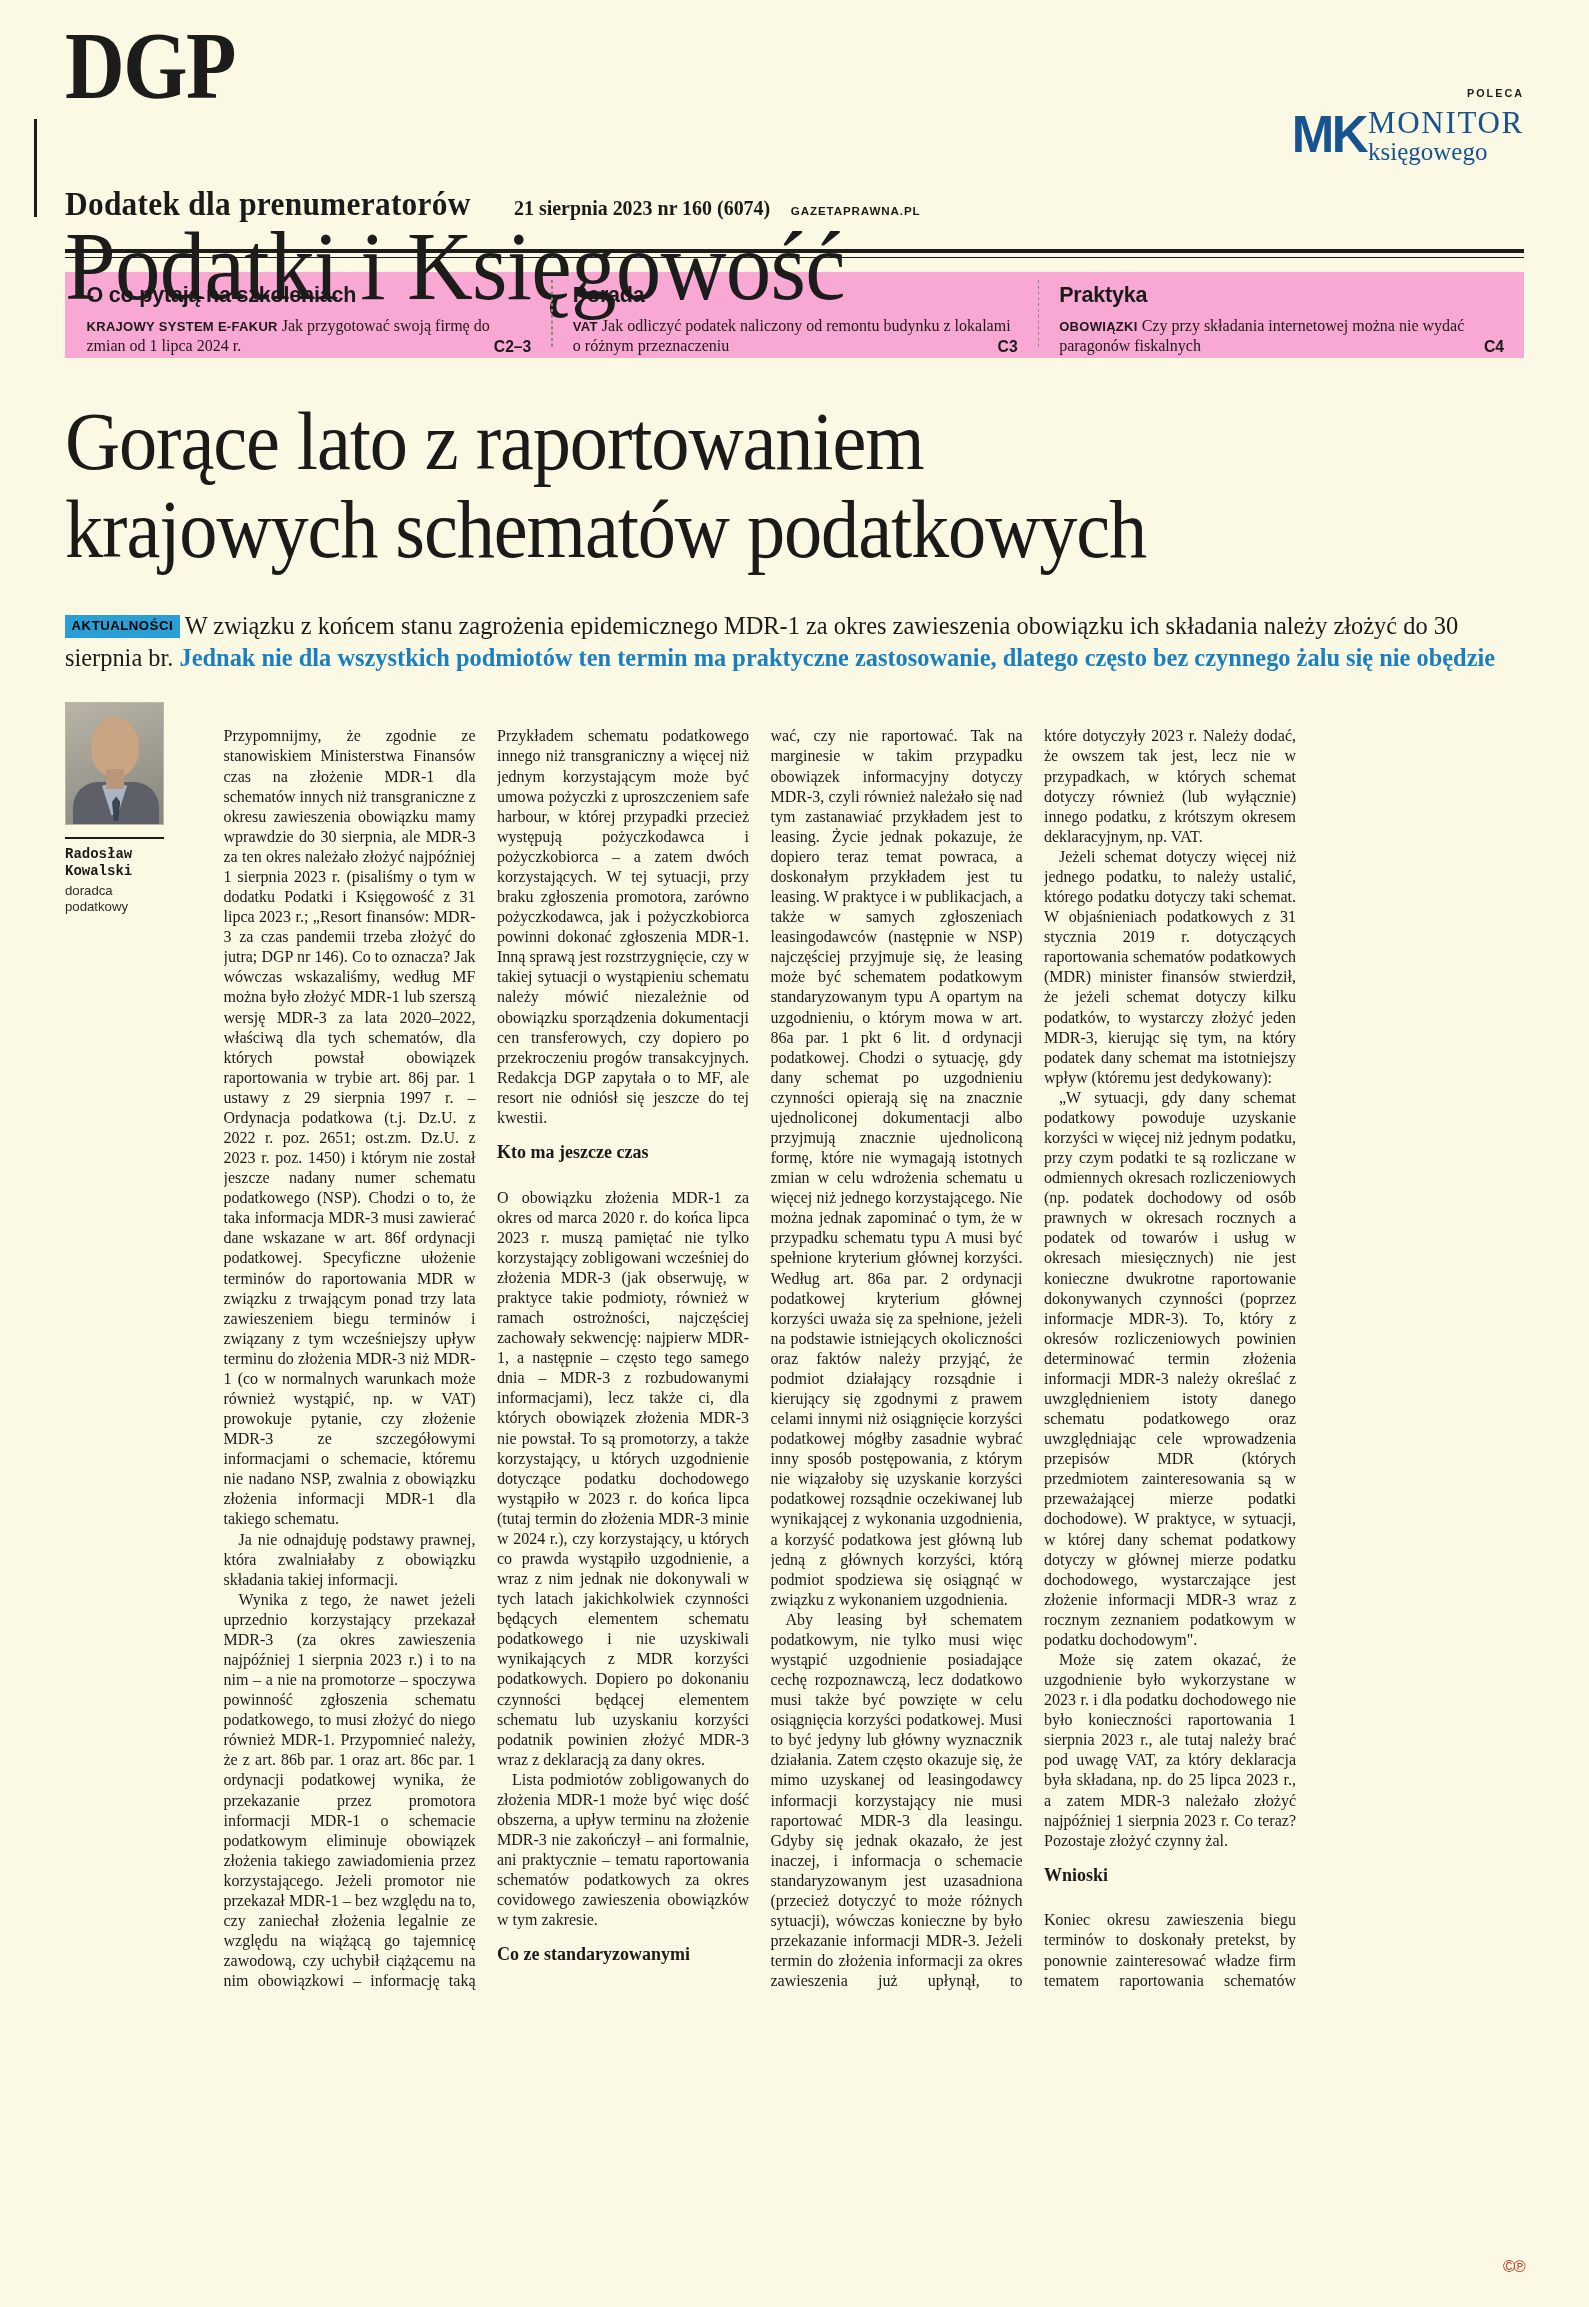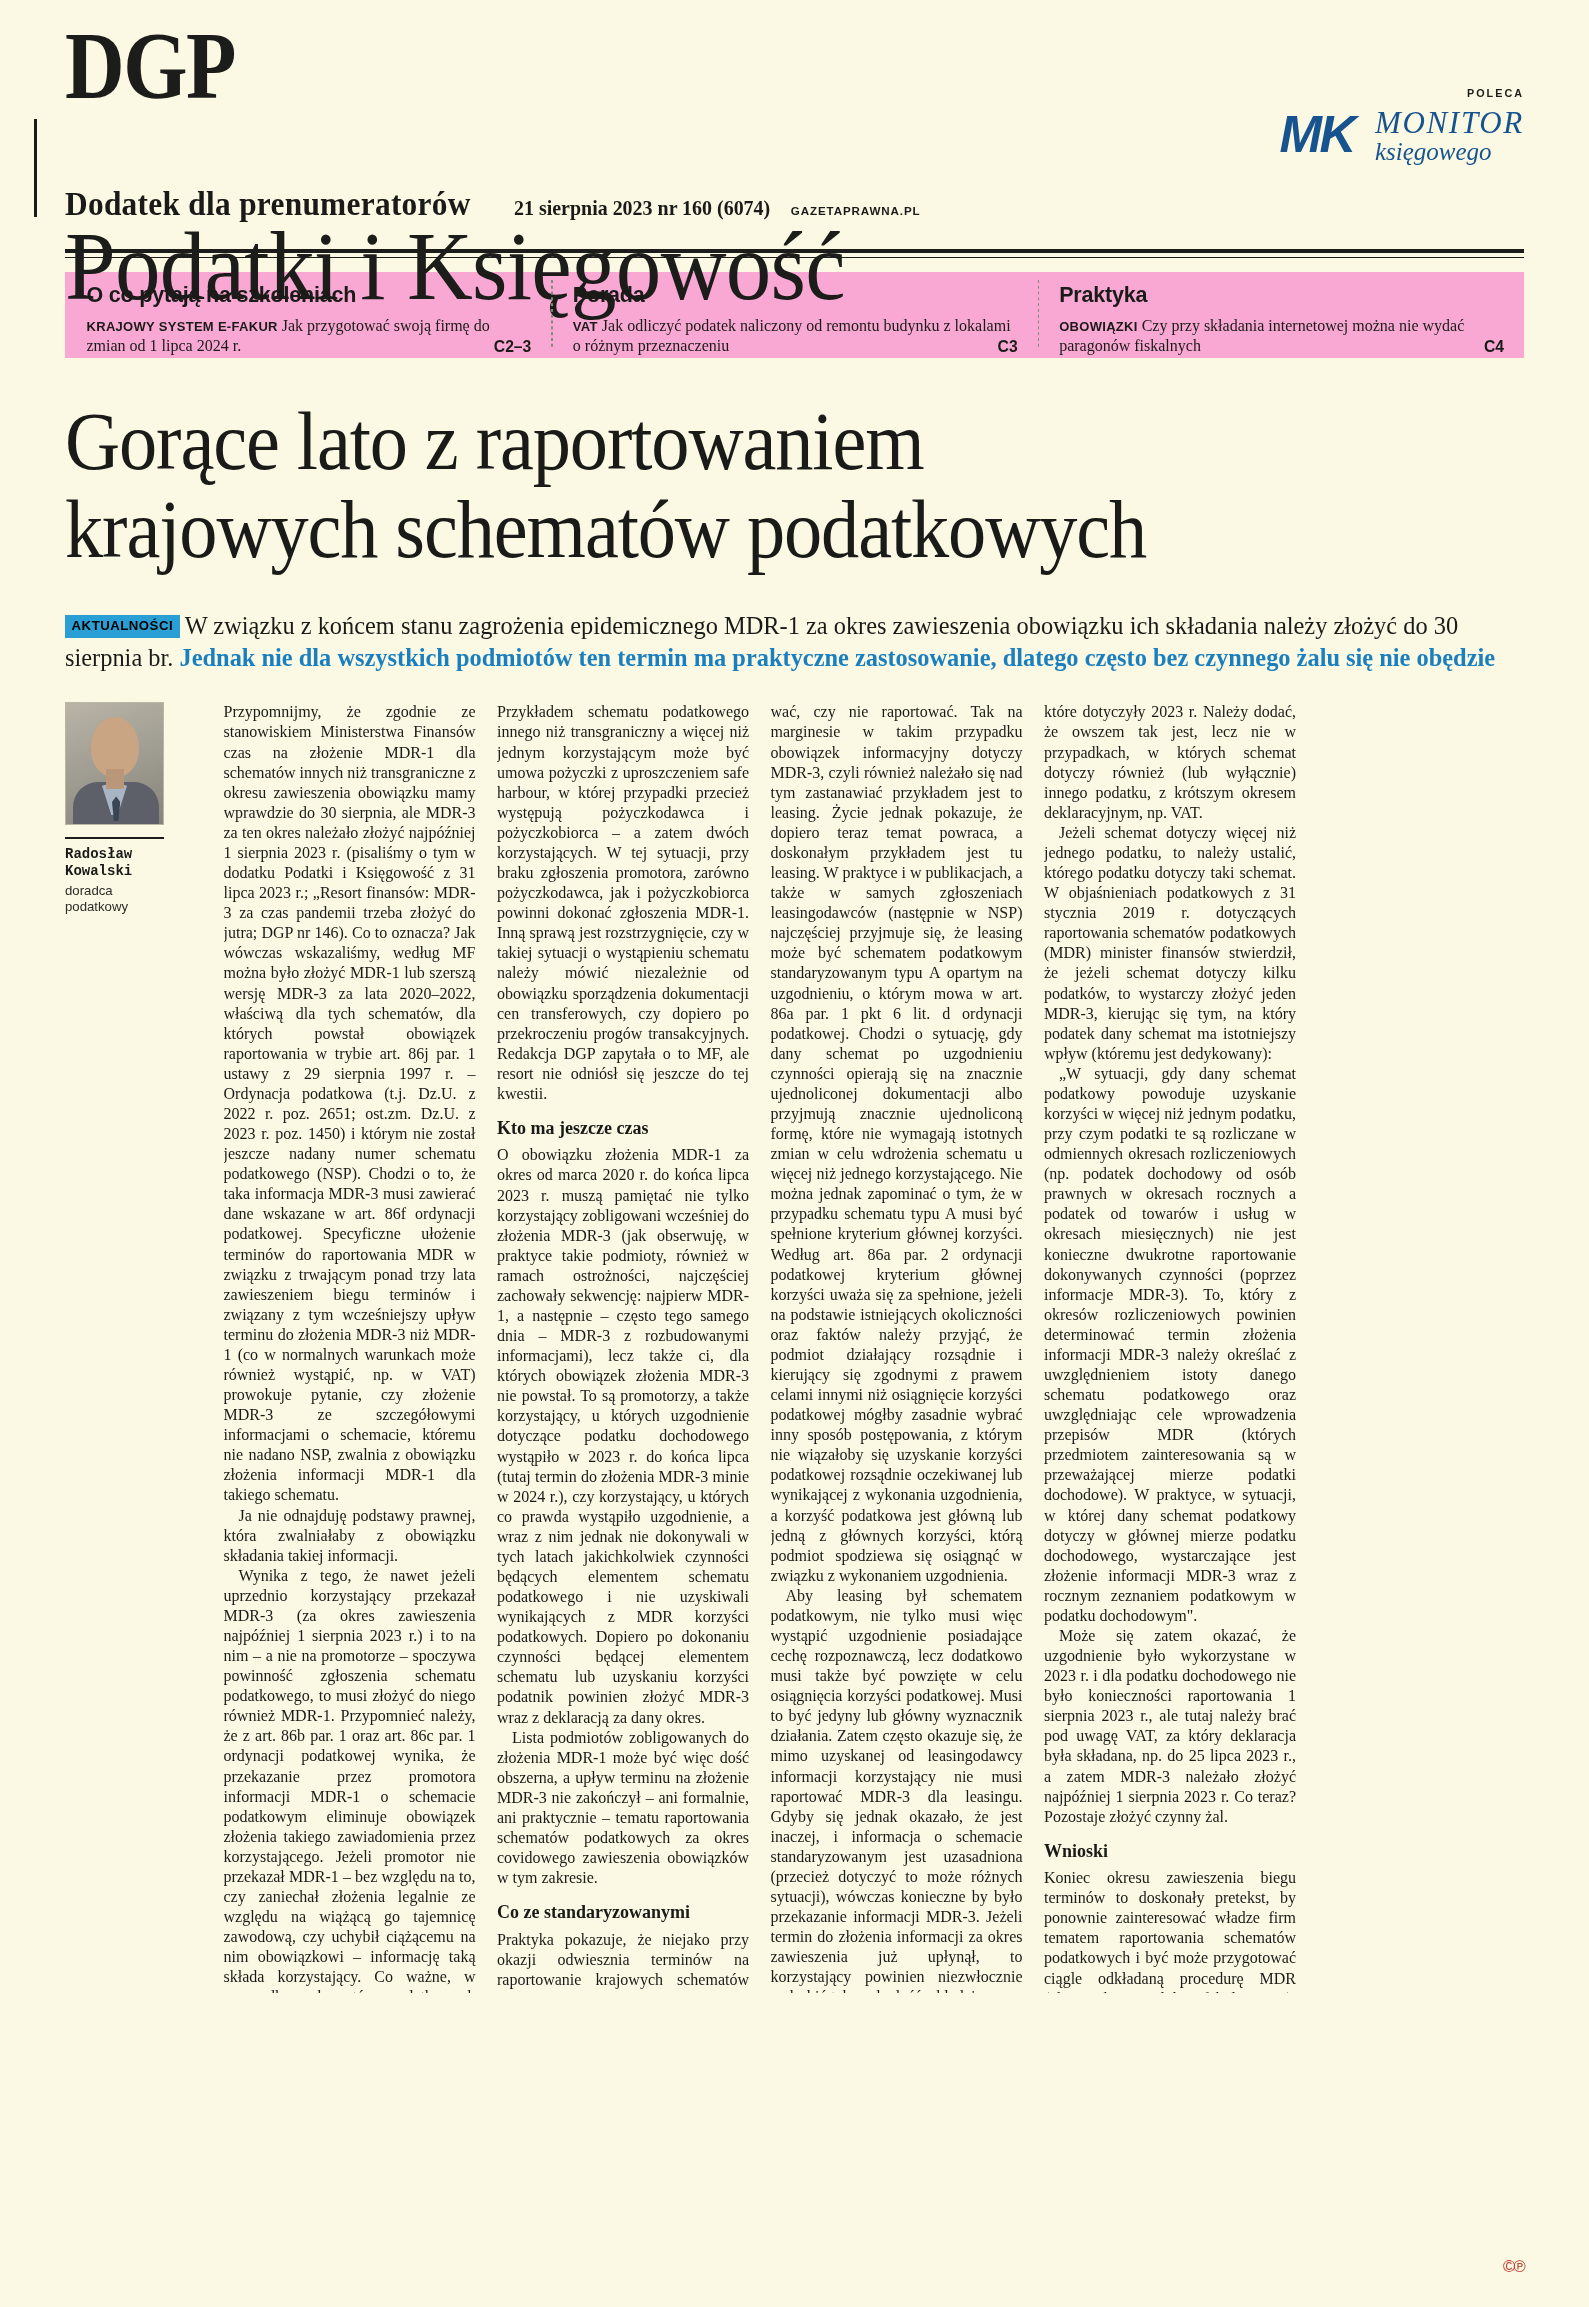--- a/index.html
+++ b/index.html
@@ -108,22 +108,21 @@
     font-size: 10.8px;
     font-weight: bold;
     letter-spacing: 2px;
     color: #1c1c1a;
     margin-bottom: 7.5px;
   }
   .mk-logo-row {
     display: flex;
     align-items: center;
     justify-content: flex-end;
-    gap: 21px;
-    font-style: italic;
+    gap: 2px;
   }
   .mk-mark {
     font-family: "Liberation Sans", sans-serif;
     font-weight: bold;
     font-size: 51px;
     line-height: 0.82;
     letter-spacing: -2.5px;
     color: #17538f;
   }
   .mk-words {
@@ -262,20 +261,21 @@
   }
   .col.first {
     width: 137px;
   }
   .col p {
     margin: 0;
     text-indent: 15px;
   }
   .col p.noindent {
     text-indent: 0;
+    margin-top: 24px;
   }
   .subhead {
     font-family: "Liberation Serif", serif;
     font-weight: bold;
     font-size: 18px;
     line-height: 1.2;
     margin: 14px 0 5.8px 0;
     text-align: left;
     text-indent: 0;
   }

